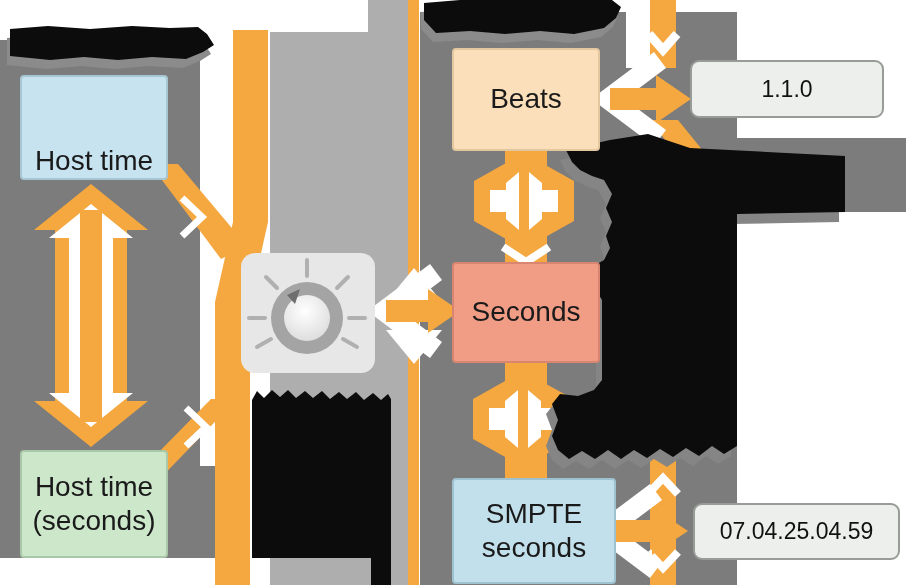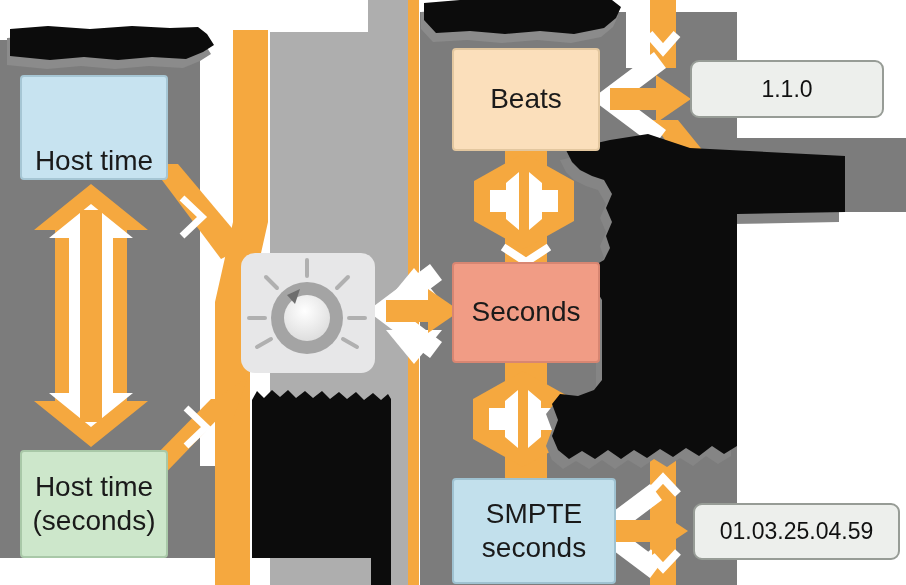--- a/index.html
+++ b/index.html
@@ -189,16 +189,16 @@
     <span>
       <span class="ln">SMPTE</span>
       <span class="ln">seconds</span>
     </span>
   </div>
 
   <div class="chip c-beats">
     <span>1.1.0</span>
   </div>
   <div class="chip c-smpte">
-    <span>01.03.25.04.59</span>
+    <span>07.04.25.04.59</span>
   </div>
 
 </div>
 
 </body></html>

